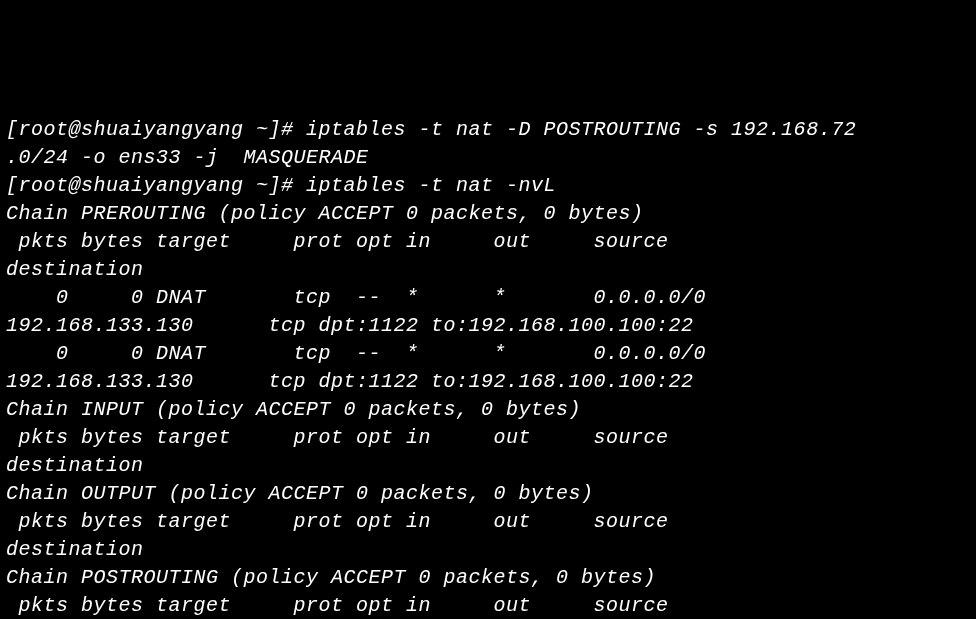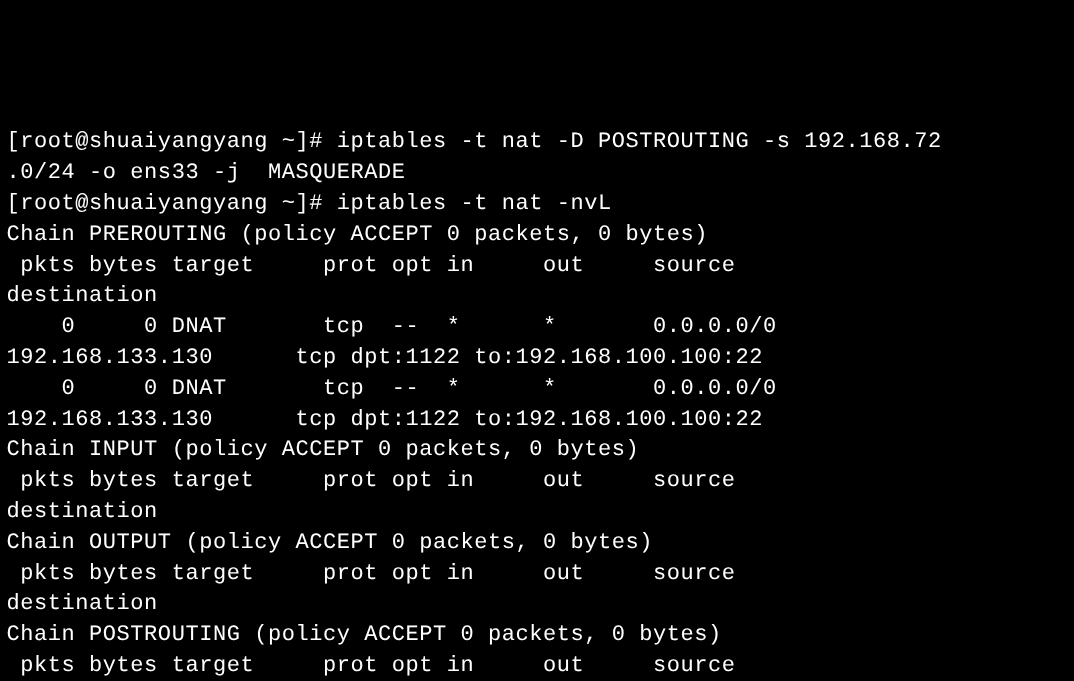--- a/index.html
+++ b/index.html
@@ -1,18 +1,19 @@
 <!DOCTYPE html>
 <html><head>
   <meta charset="utf-8">
   <style>
     * {
       margin: 0;
       padding: 0;
       box-sizing: border-box;
+      font-style: italic;
     }
     body {
       background: #000;
       color: #fff;
       font-family: 'Courier New', 'Consolas', monospace;
       font-size: 20px;
       line-height: 1.4;
       padding: 4px 6px;
       width: 976px;
       height: 619px;

